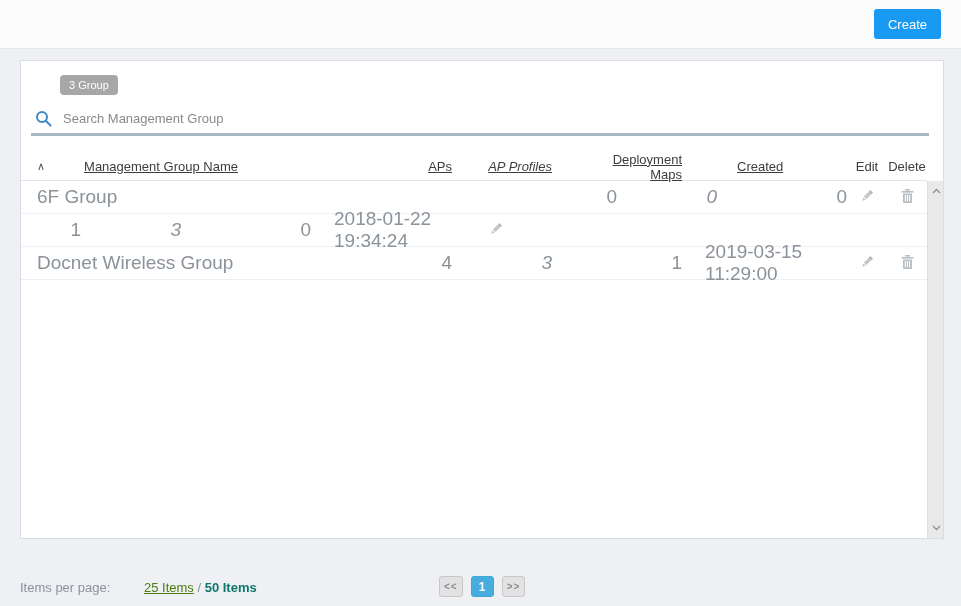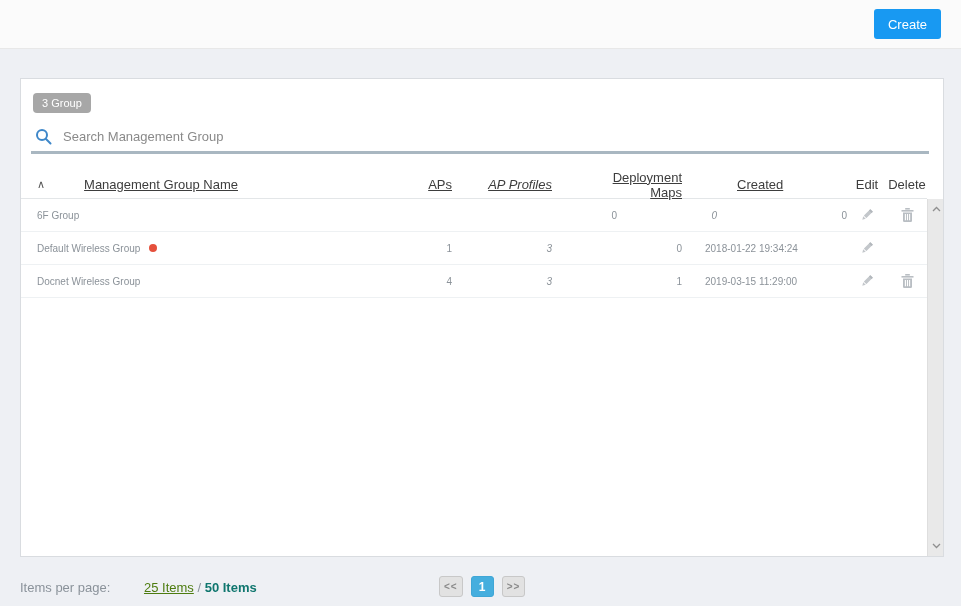--- a/index.html
+++ b/index.html
@@ -18,22 +18,22 @@
   }
   .create-btn {
     position: absolute; right: 20px; top: 9px;
     height: 30px; min-width: 60px; padding: 0 14px;
     background: #1899f2; color: #fff; border: none; border-radius: 3px;
     font-size: 13px; font-family: inherit; cursor: pointer;
   }
 
   
   .panel {
-    position: absolute; left: 20px; top: 78px; width: 924px; height: 479px;
-    background: #ffffff; border: 1px solid #d9dce0;
+    position: absolute; left: 20px; top: 60px; width: 924px; height: 479px;
+    background: #ffffff; border: 1px solid #d9dce0; padding-left: 27px;
   }
   .badge {
     display: inline-block; margin: 14px 0 0 12px;
     background: #a7a7a7; color: #ffffff;
     font-size: 11px; padding: 4px 9px; border-radius: 4px;
   }
   .search-row {
     position: absolute; left: 10px; right: 14px; top: 44px; height: 28px;
   }
   .search-row svg { position: absolute; left: 4px; top: 5px; }
@@ -52,21 +52,21 @@
   .thead {
     position: absolute; left: 0; right: 16px; top: 92px; height: 28px;
     display: flex; align-items: center;
     border-bottom: 1px solid #e3e6e8;
     font-size: 13px; color: #3d3d3d;
   }
   .tbody { position: absolute; left: 0; right: 16px; top: 120px; bottom: 0; overflow: hidden; }
   .trow {
     height: 33px; display: flex; align-items: center;
     border-bottom: 1px solid #eef1f3;
-    font-size: 10px; color: #8b9299;
+    font-size: 19px; color: #8b9299;
   }
   .col-name { flex: 1; padding-left: 16px; display: flex; align-items: center; min-width: 0; }
   .col-aps { width: 60px; text-align: right; }
   .col-profiles { width: 100px; text-align: right; font-style: italic; }
   .col-maps { width: 130px; text-align: right; }
   .col-created { width: 165px; padding-left: 23px; text-align: left; }
   .col-edit { width: 40px; text-align: center; }
   .col-delete { width: 40px; text-align: center; }
   .sortable { text-decoration: underline; cursor: pointer; margin-left: 32px; }
   .sort-caret { color: #555; font-size: 11px; margin-right: 7px; font-weight: normal; }
@@ -192,24 +192,20 @@
               <line x1="5.4" y1="7" x2="5.4" y2="13.2" stroke="#ffffff" stroke-width="1.1"></line>
               <line x1="7.5" y1="7" x2="7.5" y2="13.2" stroke="#ffffff" stroke-width="1.1"></line>
               <line x1="9.6" y1="7" x2="9.6" y2="13.2" stroke="#ffffff" stroke-width="1.1"></line>
             </svg>
           </span>
         </button>
       </div>
     </div>
 
     <div class="trow">
-      <div class="col-name">
-        <span>Default Wireless Group</span>
-        <span class="status-dot"></span>
-      </div>
       <div class="col-aps">1</div>
       <div class="col-profiles">3</div>
       <div class="col-maps">0</div>
       <div class="col-created">2018-01-22 19:34:24</div>
       <div class="col-edit">
         <button class="icon-btn">
           <span>
             <svg width="16" height="16" viewBox="0 0 16 16">
               <g transform="rotate(45 8 8)">
                 <rect x="6.2" y="1.5" width="3.6" height="9.2" rx="0.5" fill="#c3c7cb"></rect>

